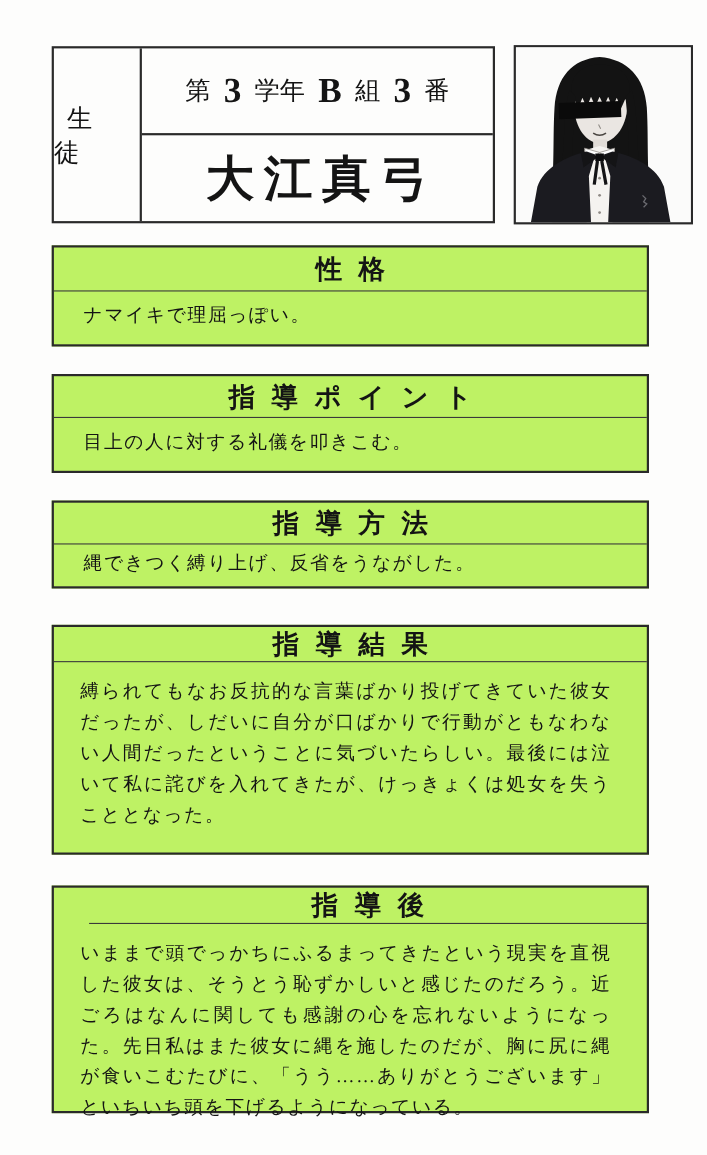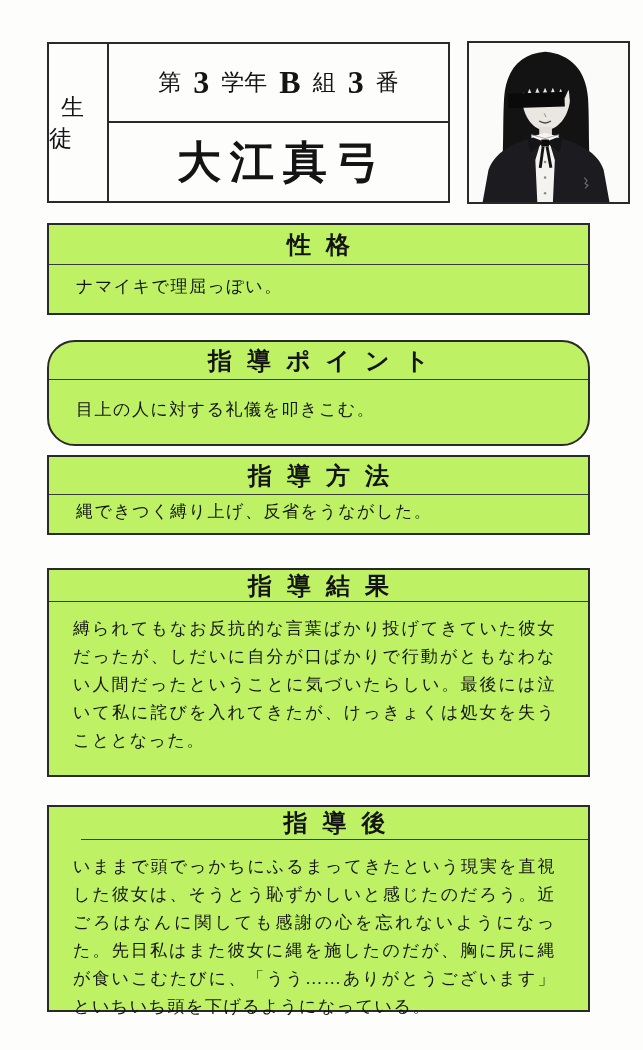--- a/index.html
+++ b/index.html
@@ -18,21 +18,21 @@
   }
   
   .card{
     position:absolute;left:47px;top:42px;width:403px;height:161px;
     border:2px solid #2a2a2a;
     box-sizing:border-box;
     display:flex;
     background:#fdfdfc;
   }
   .card-left{
-    width:60px;
+    width:80px;
     border-right:2px solid #2a2a2a;
     box-sizing:border-box;
     display:flex;align-items:center;justify-content:center;
     font-size:23px;
     letter-spacing:12px;text-indent:12px;
     font-weight:500;
   }
   .card-right{flex:1;display:flex;flex-direction:column;}
   .card-class{
     height:79px;
@@ -82,21 +82,21 @@
   }
   .body-single{
     display:flex;align-items:center;
     padding:0 18px 4px 27px;
   }
   .body-multi{
     padding:13px 32px 0 24px;
     text-align:justify;
   }
   .s0{top:223px;height:92px;}  .s0 .box-title{height:40px;}
-  .s1{top:340px;height:106px;border-radius:28px;}  .s1 .box-title{height:38px;}
+  .s1{top:340px;height:90px;}  .s1 .box-title{height:38px;}
   .s2{top:455px;height:80px;}  .s2 .box-title{height:38px;}
   .s3{top:568px;height:209px;} .s3 .box-title{height:32px;}
   .s4{top:805px;height:207px;} .s4 .box-title{height:34px;margin-left:32px;}
 </style>
 </head>
 <body>
 
 <div class="page">
 
   <div class="card">

